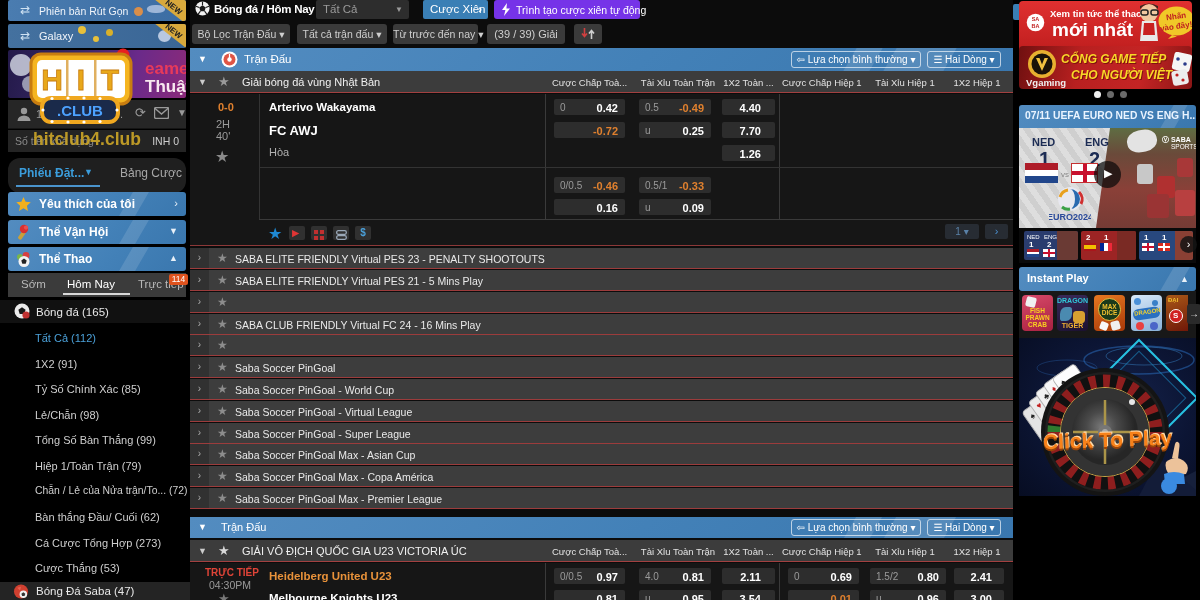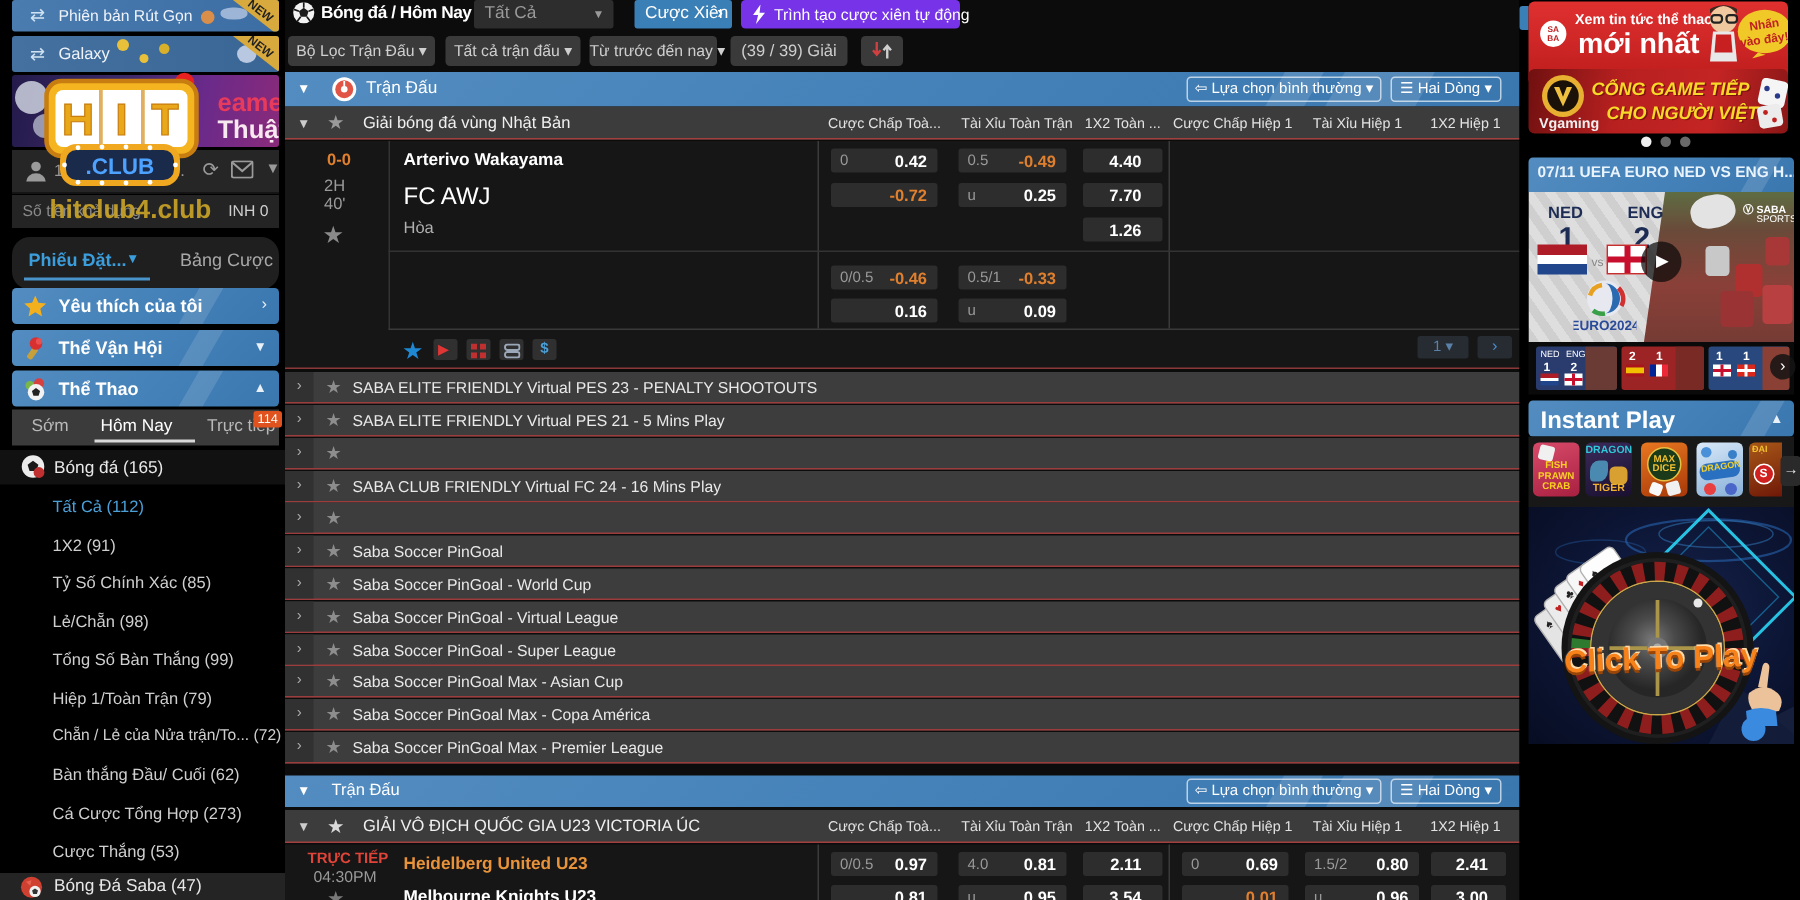--- a/index.html
+++ b/index.html
@@ -246,21 +246,21 @@
   <div class="abs" style="left:69px;top:0;width:1px;height:126px;background:#333;"></div>
   <div class="abs" style="left:355px;top:0;width:1px;height:125px;background:#3a3a3a;"></div>
   <div class="abs" style="left:589px;top:0;width:1px;height:125px;background:#3a3a3a;"></div>
   <div class="abs" style="left:69px;top:73px;width:754px;height:1px;background:#333;"></div>
   <div class="abs" style="left:69px;top:125px;width:754px;height:1px;background:#3a3a3a;"></div>
   <span class="abs" style="left:28px;top:7px;color:#e0802e;font-size:11px;font-weight:bold;">0-0</span>
   <span class="abs" style="left:26px;top:24px;color:#9a9a9a;font-size:11px;">2H</span>
   <span class="abs" style="left:26px;top:36px;color:#9a9a9a;font-size:11px;">40'</span>
   <span class="abs" style="left:25px;top:53px;color:#8a8a8a;font-size:16px;">★</span>
   <span class="abs" style="left:79px;top:7px;color:#fff;font-size:11.5px;font-weight:bold;">Arterivo Wakayama</span>
-  <span class="abs" style="left:79px;top:29px;color:#fff;font-size:16px;font-weight:normal;">FC AWJ</span>
+  <span class="abs" style="left:79px;top:29px;color:#fff;font-size:13px;font-weight:bold;">FC AWJ</span>
   <span class="abs" style="left:79px;top:52px;color:#b0b0b0;font-size:11px;">Hòa</span>
   <div class="cell" style="left:364px;top:5px;width:71px;">
           <span class="lb">0</span>
           <span class="vl">0.42</span>
         </div>
   <div class="cell" style="left:449px;top:5px;width:72px;">
           <span class="lb">0.5</span>
           <span class="vl neg">-0.49</span>
         </div>
   <div class="cell" style="left:532px;top:5px;width:53px;">
@@ -583,21 +583,21 @@
             <div class="abs" style="left:5px;top:0;width:2px;height:8px;background:#fff;"></div>
             <div class="abs" style="left:0;top:3px;width:12px;height:2px;background:#fff;"></div>
           </div>
     <div class="abs" style="left:36px;top:0;width:18px;height:29px;background:#8a4034;"></div>
   </div>
   <div class="abs" style="left:161px;top:8px;width:17px;height:17px;border-radius:50%;background:rgba(20,20,20,0.85);color:#fff;font-size:11px;text-align:center;line-height:16px;">›</div>
 </div>
 
 <div class="bluebar abs" style="left:6px;top:267px;width:177px;height:24px;overflow:hidden;">
   <div class="shine" style="left:148px;width:16px;"></div>
-  <span class="abs" style="left:8px;top:5px;color:#fff;font-size:16px;font-weight:bold;">Instant Play</span>
+  <span class="abs" style="left:8px;top:5px;color:#fff;font-size:11px;font-weight:bold;">Instant Play</span>
   <span class="abs" style="right:7px;top:7px;color:#e8f0f8;font-size:9px;">▲</span>
 </div>
 <div class="abs" style="left:6px;top:291px;width:177px;height:47px;background:#181818;">
   <div class="abs" style="left:3px;top:4px;width:31px;height:36px;border-radius:4px;background:linear-gradient(160deg,#d84a6a,#a82040);overflow:hidden;">
     <span class="abs" style="left:4px;top:2px;width:10px;height:10px;background:#f0f0f0;border-radius:2px;transform:rotate(14deg);"></span>
     <div class="abs" style="left:0;top:12px;width:31px;text-align:center;color:#f8d020;font-size:6.5px;font-weight:bold;line-height:7px;">FISH<br>PRAWN<br>CRAB</div>
   </div>
   <div class="abs" style="left:38px;top:4px;width:31px;height:36px;border-radius:4px;background:linear-gradient(160deg,#3a2a5a,#1a1030);overflow:hidden;">
     <div class="abs" style="left:0;top:2px;width:31px;text-align:center;color:#30c8d8;font-size:7px;font-weight:bold;">DRAGON</div>
     <span class="abs" style="left:3px;top:12px;width:12px;height:14px;background:#4a8ab0;border-radius:50% 20% 50% 20%;"></span>

